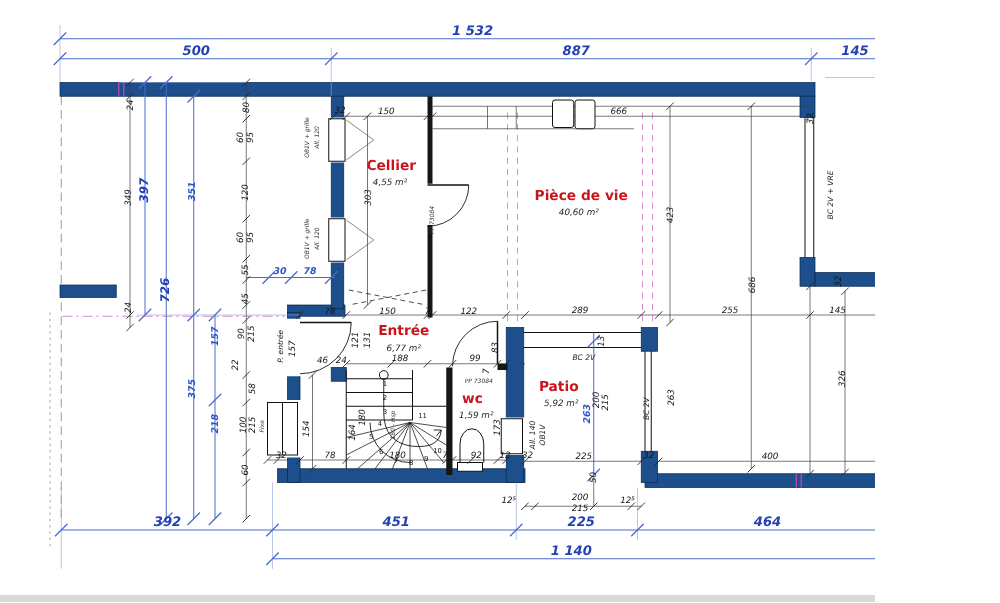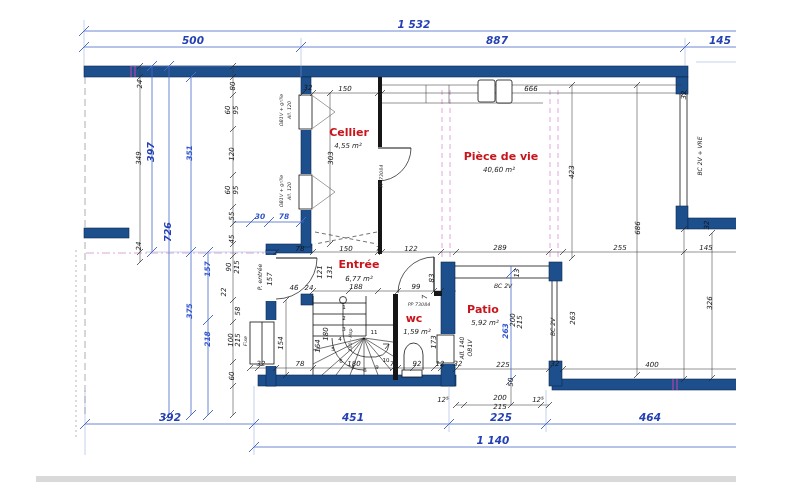--- a/index.html
+++ b/index.html
@@ -1,16 +1,16 @@
 <!DOCTYPE html>
 <html><head>
 <meta charset="utf-8">
 <style>
   html,body{margin:0;padding:0;background:#fff;}
-  #stage{position:relative;width:700px;height:482px;background:#ffffff;overflow:hidden;margin-left:36px;}
+  #stage{position:relative;width:700px;height:482px;background:#ffffff;overflow:hidden;}
   svg{display:block;}
   text{font-family:"DejaVu Sans",sans-serif;text-anchor:middle;}
   .t-maj {fill:#2440b4;font-style:italic;font-weight:bold;font-size:10.5px;}
   .t-majv{fill:#2440b4;font-style:italic;font-weight:bold;font-size:9.5px;}
   .t-blu {fill:#2f55cc;font-style:italic;font-weight:bold;font-size:7.5px;}
   .t-dim {fill:#15151a;font-style:italic;font-size:7px;}
   .t-tiny{fill:#333;font-style:italic;font-size:4.8px;}
   .t-lbl {fill:#222;font-style:italic;font-size:6px;}
   .t-num {fill:#111;font-size:5.5px;}
   .room-name{fill:#c8151b;font-weight:bold;font-size:11px;}

